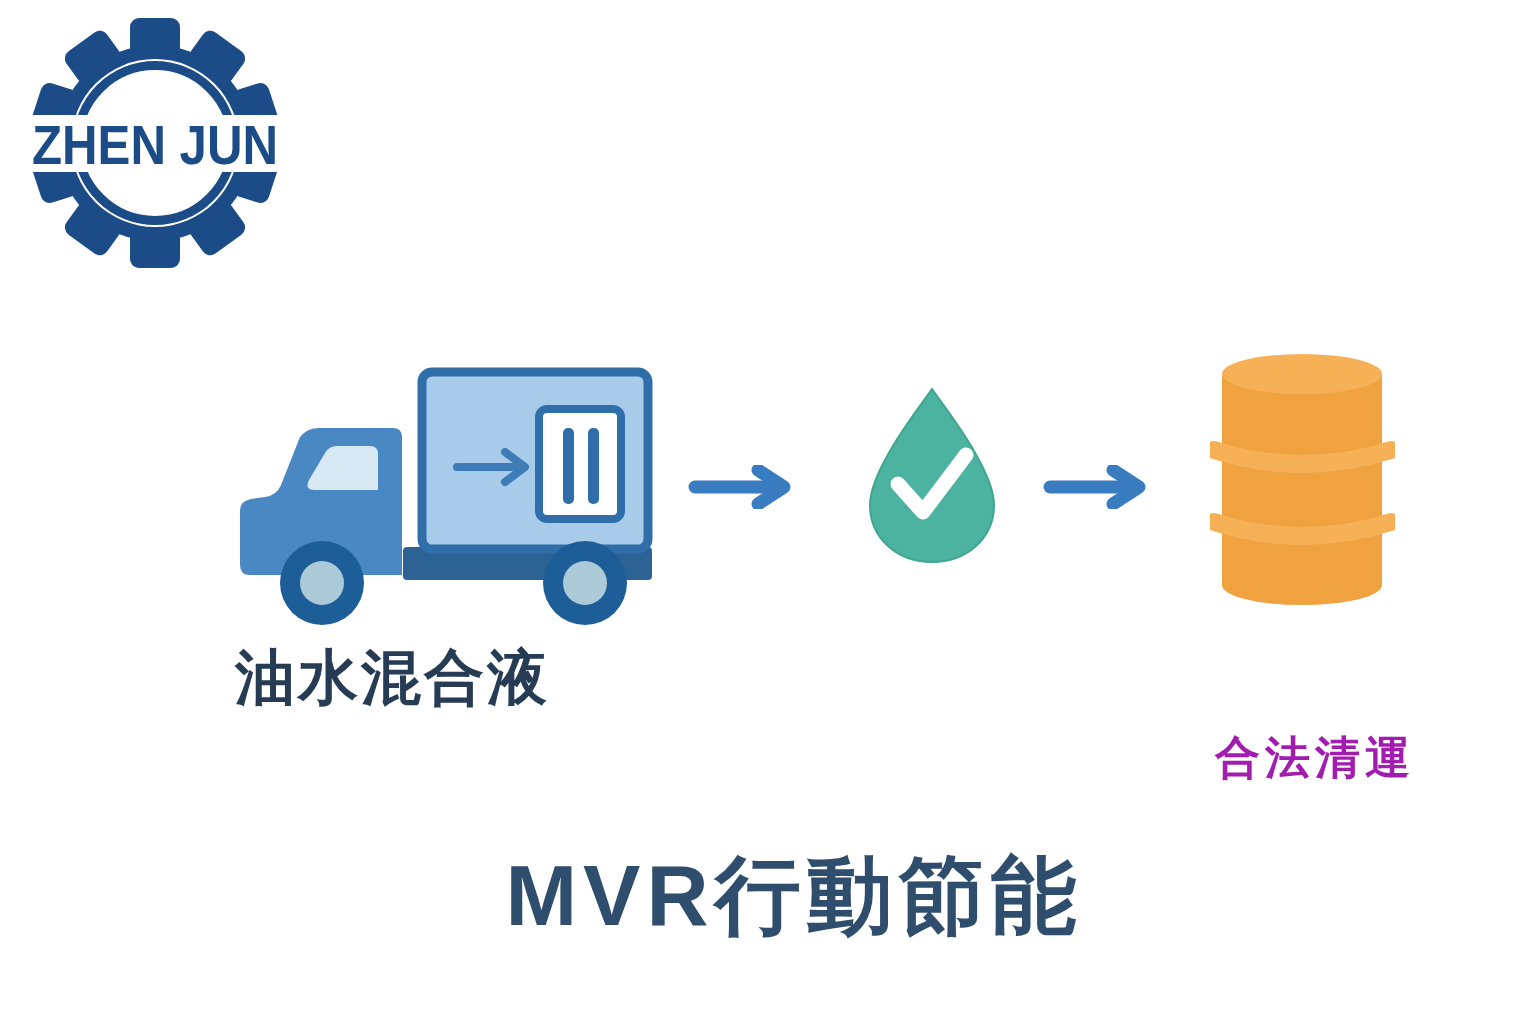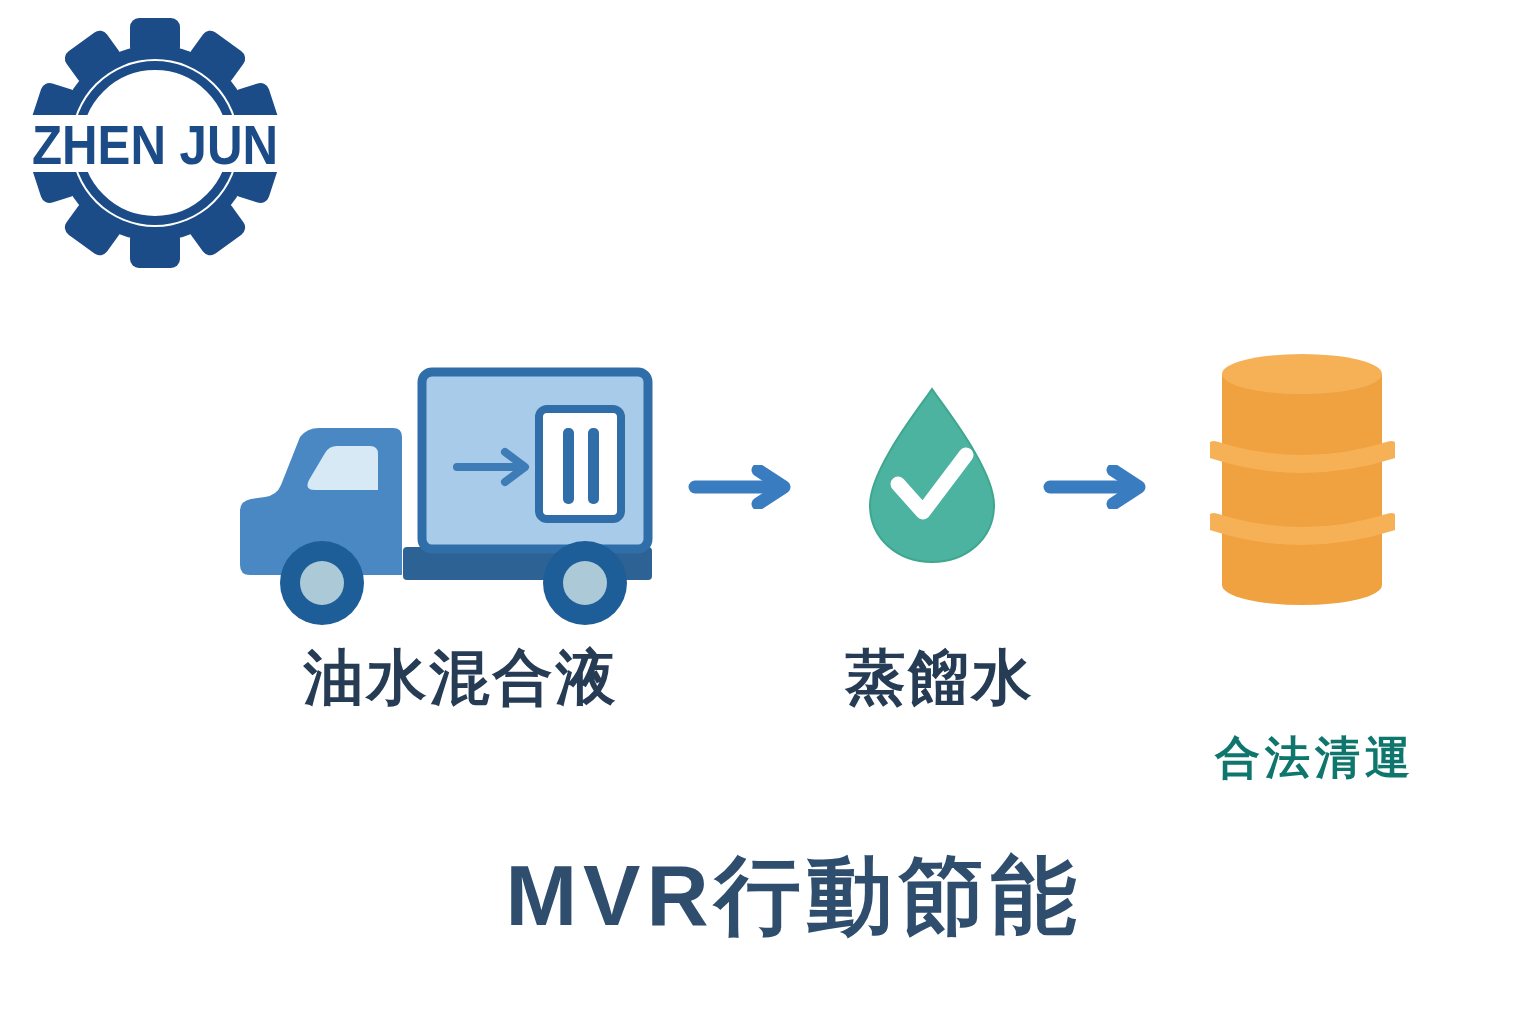--- a/index.html
+++ b/index.html
@@ -27,33 +27,33 @@
   .arrow-2      { left: 1043px; top: 465px; width: 120px; height: 44px; }
   .barrel-icon  { left: 1210px; top: 350px; width: 185px; height: 257px; }
 
   
   .step-label {
     top: 645px;
     font-size: 60px;
     font-weight: bold;
     letter-spacing: 3px;
     color: #263b54;
-    text-align: center;
+    text-align: left;
     line-height: 1.1;
     white-space: nowrap;
   }
   .label-1 { left: 235px; width: 452px; }
   .label-2 { left: 790px; width: 300px; }
   .label-3 { left: 1157px; width: 300px; }
   .sub-label {
     left: 1165px; top: 728px; width: 300px;
     font-size: 45px;
     font-weight: bold;
     letter-spacing: 5px;
-    color: #0f766e;
+    color: #a21caf;
     text-align: center;
     white-space: nowrap;
   }
 
   
   .main-title {
     left: 26px; top: 838px; width: 1536px;
     font-size: 86px;
     font-weight: bold;
     letter-spacing: 6px;
@@ -145,18 +145,17 @@
   <div class="abs barrel-icon">
     <svg viewBox="0 0 185 257" width="185" height="257">
       <path d="M 12,24 L 12,235 A 80,20 0 0 0 172,235 L 172,24 Z" fill="#f0a140"></path>
       <ellipse cx="92" cy="24" rx="80" ry="20" fill="#f6b156"></ellipse>
       <path d="M 4,100 Q 92,128 181,100" fill="none" stroke="#f6b156" stroke-width="18" stroke-linecap="round"></path>
       <path d="M 4,172 Q 92,200 181,172" fill="none" stroke="#f6b156" stroke-width="18" stroke-linecap="round"></path>
     </svg>
   </div>
 
   <div class="abs step-label label-1">油水混合液</div>
-  <div class="abs step-label label-2">蒸餾水</div>
   <div class="abs sub-label">合法清運</div>
 
   <div class="abs main-title">MVR行動節能</div>
 
 </div>
 
 </body></html>

